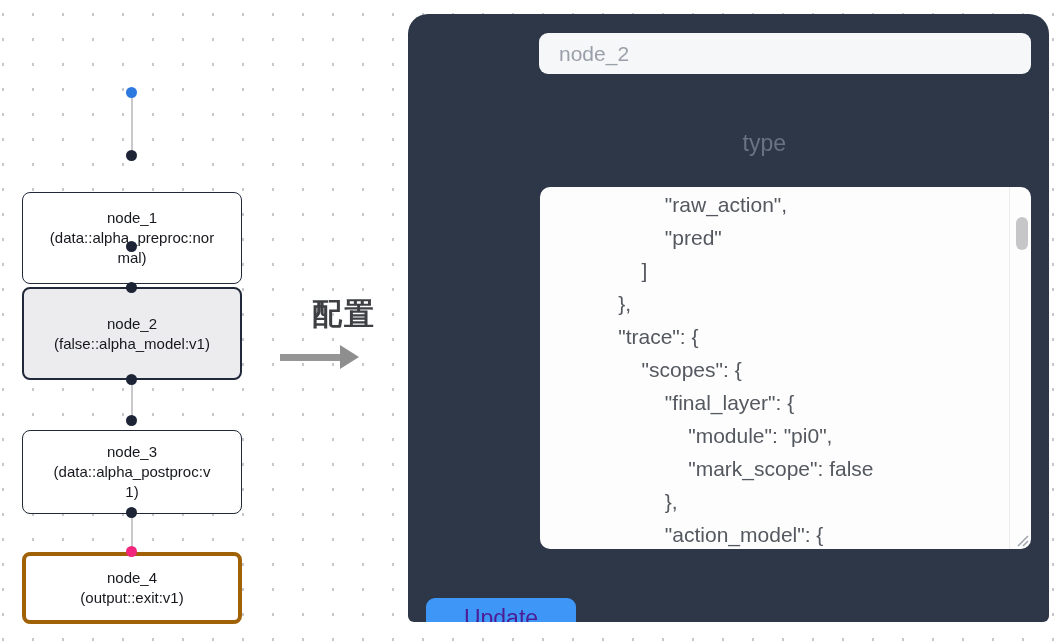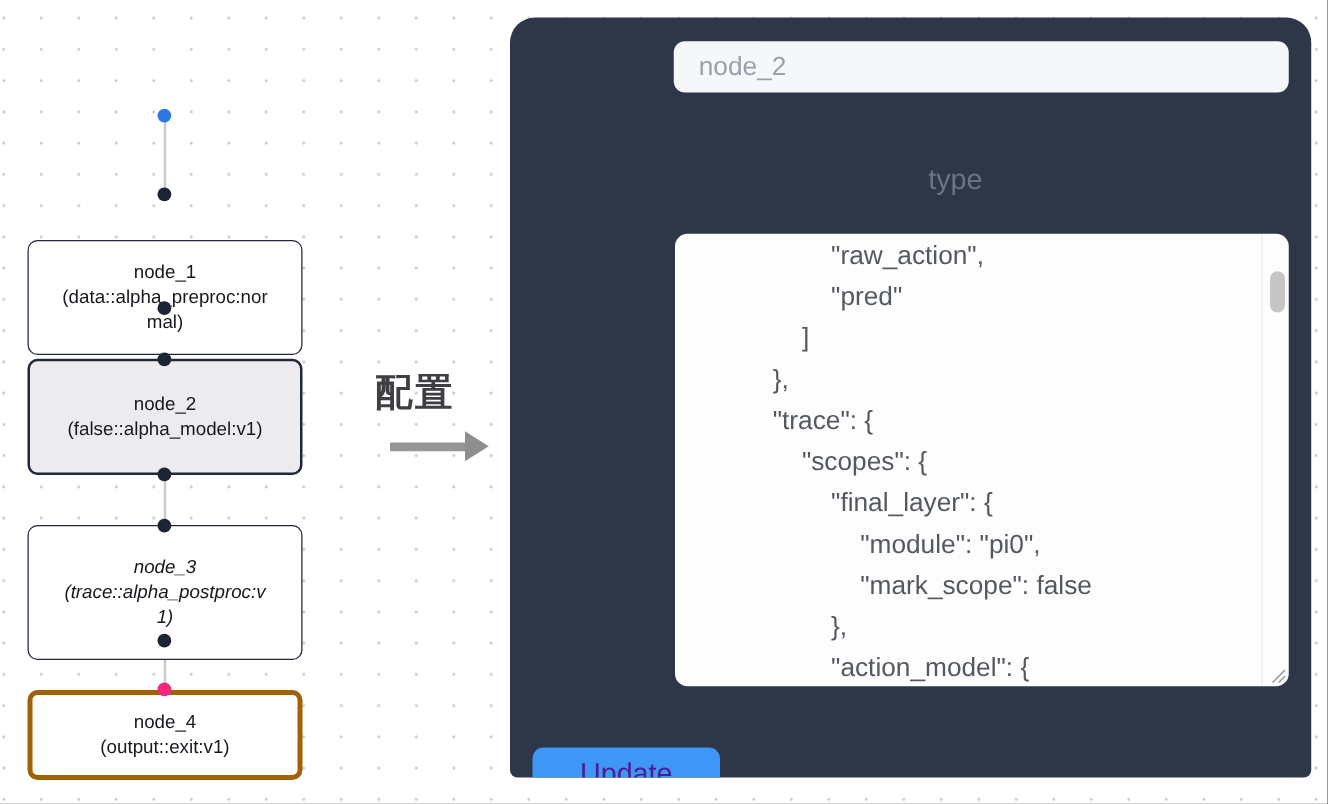--- a/index.html
+++ b/index.html
@@ -31,38 +31,38 @@
     background: #ffffff; border-radius: 8px;
     display: flex; flex-direction: column; align-items: center; justify-content: center;
     font-size: 15px; line-height: 20px; color: #16181d;
     text-align: center; padding: 0 25px;
     word-break: break-all;
   }
   .node .sub { word-break: break-all; }
   .n0 { top: 24px;  height: 68px; border: 1.6px solid #2e6bd9; }
   .n1 { top: 155px; height: 92px; border: 1.6px solid #20283a; margin-top: 37px; }
   .n2 { top: 287px; height: 93px; border: 2.4px solid #20283a; background: #ececee; }
-  .n3 { top: 420px; height: 108px; border: 1.6px solid #20283a; font-style: italic; }
+  .n3 { top: 430px; height: 84px; border: 1.6px solid #20283a; }
   .n4 { top: 552px; height: 72px; border: 4px solid #a16207; }
 
   .port {
     position: absolute; left: 126px; width: 11px; height: 11px;
     border-radius: 50%;
   }
   .port-dark { background: #1c2436; }
   .port-blue { background: #2e79e0; }
   .port-pink { background: #f1267c; }
   .p-n0-out { top: 87px; }
   .p-n1-in  { top: 150px; } .p-n1-out { top: 241px; }
   .p-n2-in  { top: 282px; } .p-n2-out { top: 374px; }
   .p-n3-in  { top: 415px; } .p-n3-out { top: 507px; }
   .p-n4-in  { top: 546px; }
 
   
-  .annotation { position: absolute; left: 300px; top: 294px; width: 108px; text-align: left; }
+  .annotation { position: absolute; left: 268px; top: 294px; width: 108px; text-align: right; }
   .annotation .zh {
     font-size: 30px; font-weight: 600; color: #3d3f42;
     letter-spacing: 2px;
     text-shadow: 0 0 2px #ffffff;
   }
   .arrow { position: relative; margin-top: 10px; height: 24px; width: 100%; }
   .arrow .shaft {
     position: absolute; left: 12px; top: 9px; width: 60px; height: 7px;
     background: #969696;
   }
@@ -147,21 +147,21 @@
   <div class="node n1">
     <div>node_1</div>
     <div class="sub">(data::alpha_preproc:normal)</div>
   </div>
   <div class="node n2">
     <div>node_2</div>
     <div class="sub">(false::alpha_model:v1)</div>
   </div>
   <div class="node n3">
     <div>node_3</div>
-    <div class="sub">(trace::alpha_postproc:v1)</div>
+    <div class="sub">(data::alpha_postproc:v1)</div>
   </div>
   <div class="node n4">
     <div>node_4</div>
     <div class="sub">(output::exit:v1)</div>
   </div>
 
   <div class="port port-blue p-n0-out"></div>
   <div class="port port-dark p-n1-in"></div>
   <div class="port port-dark p-n1-out"></div>
   <div class="port port-dark p-n2-in"></div>

